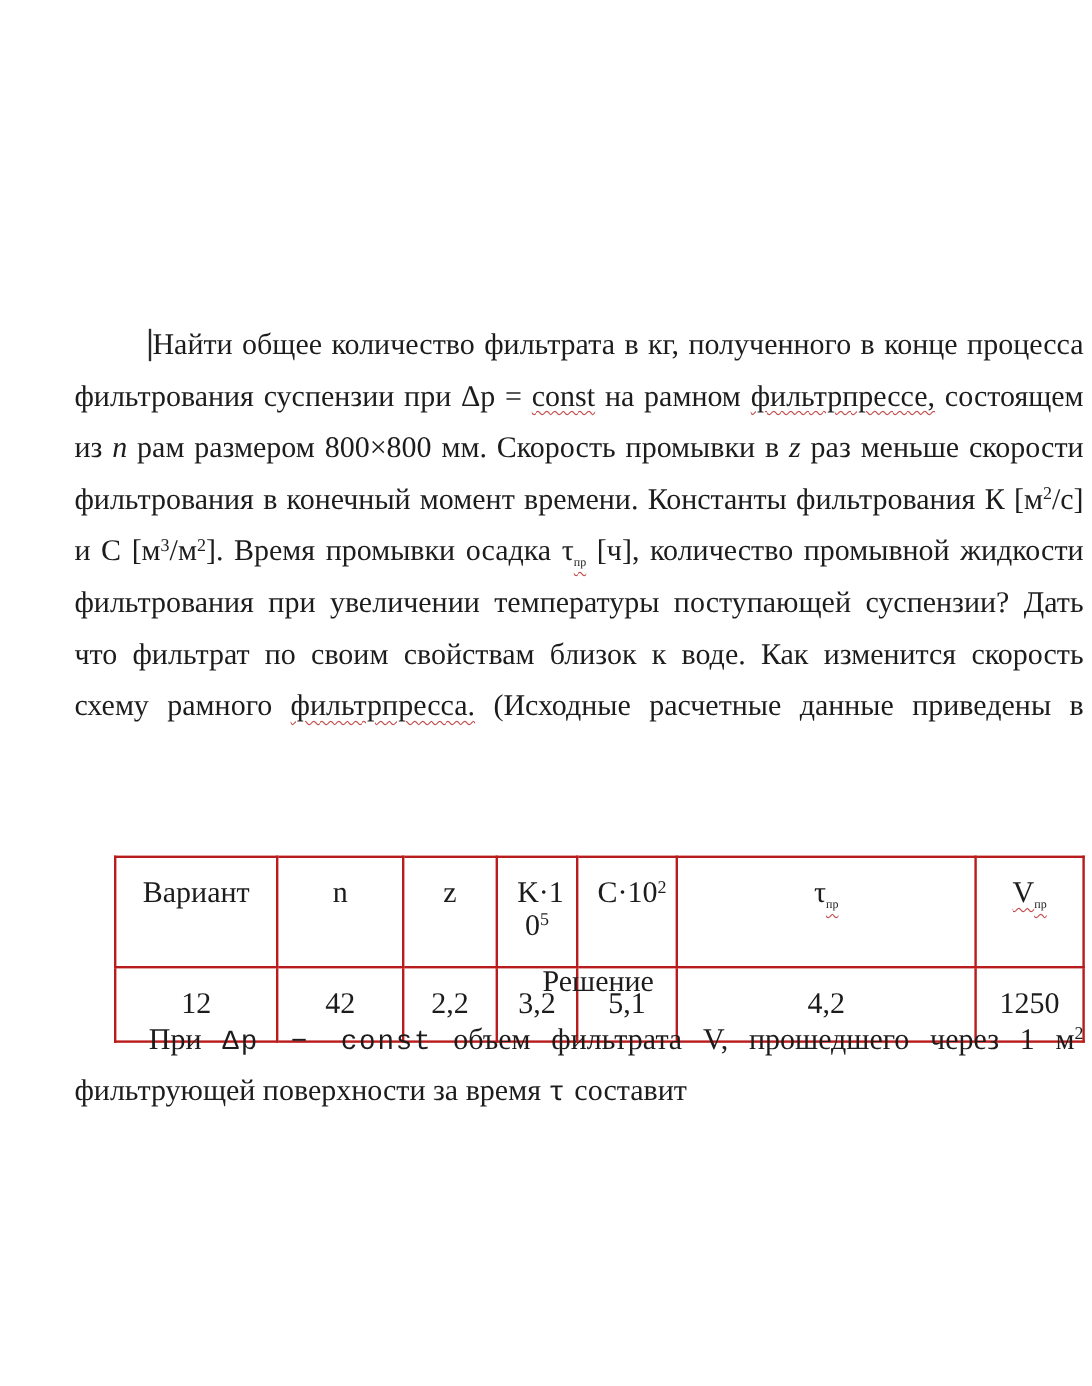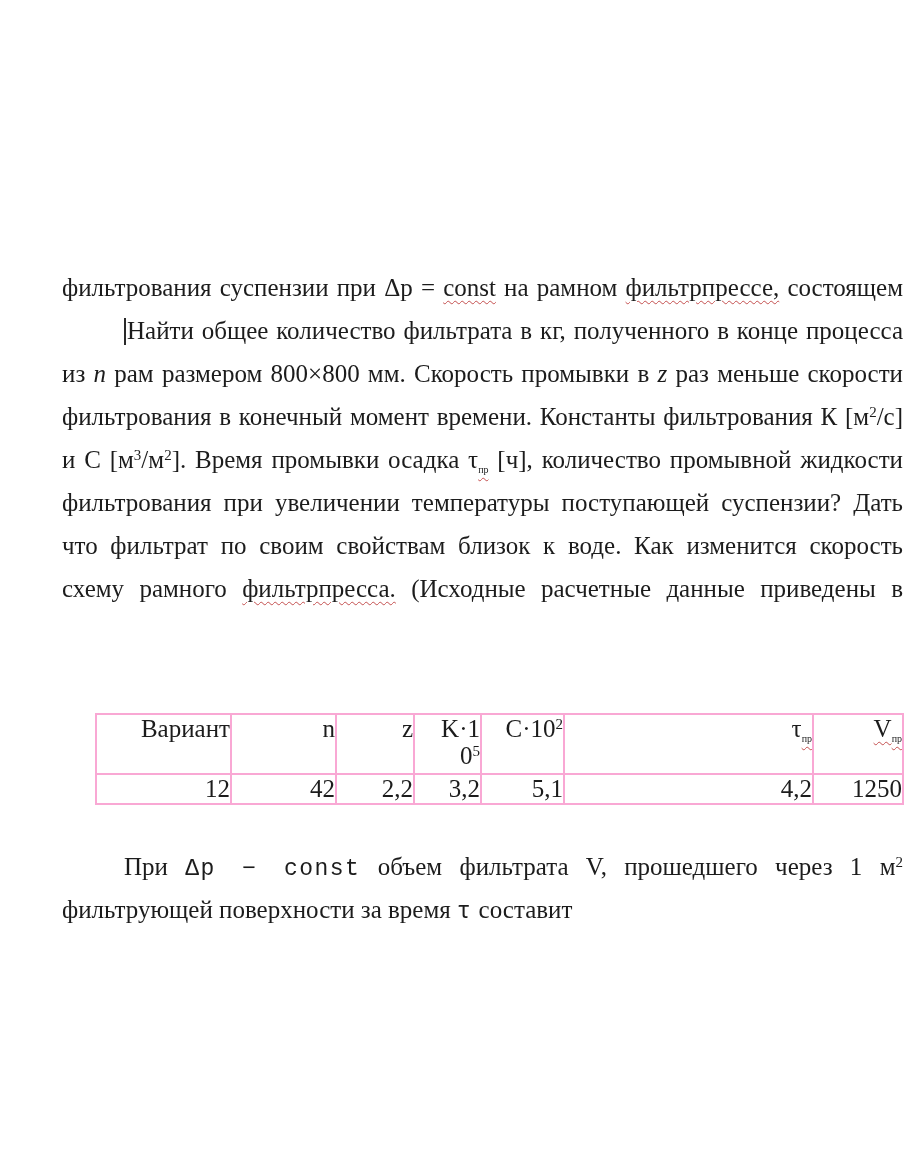--- a/index.html
+++ b/index.html
@@ -20,36 +20,36 @@
   .sub{font-size:10px;position:relative;top:5px;letter-spacing:0;}
   .sq{text-decoration-line:underline;text-decoration-style:wavy;
       text-decoration-color:#c4504f;text-decoration-thickness:1px;
       text-underline-offset:4px;}
   .eq{font-size:23px;letter-spacing:1.5px;font-family:Liberation Mono, monospace;}
   .cursor{display:inline-block;width:0;height:27px;border-left:2px solid #2a2a2a;
       vertical-align:-6px;margin-right:1px;}
   
   table.data{position:absolute;top:713px;left:95px;width:807px;
       border-collapse:collapse;table-layout:fixed;font-size:25px;}
-  table.data td{border:2px solid #f9a8d4;text-align:right;padding:0;overflow:hidden;}
+  table.data td{border:2px solid #b91c1c;text-align:center;padding:16px;overflow:hidden;}
   td.th{height:58px;vertical-align:top;padding-top:3px;line-height:27px;}
   td.dv{height:28px;vertical-align:middle;line-height:26px;}
   
   .sol-head{position:absolute;top:804px;left:95px;width:807px;
       text-align:center;font-size:25px;line-height:30px;}
   .para2{position:absolute;top:845px;left:62px;width:841px;font-size:25px;}
 </style>
 </head>
 <body>
 
 <div class="page">
 
   <div class="para1">
+    <div class="tline just indent"><span class="cursor"></span><span><span>Найти общее количество фильтрата в кг, полученного в конце процесса</span></span></div>
     <div class="tline just"><span><span>фильтрования суспензии при Δp = </span><span class="sq">const</span><span> на рамном </span><span class="sq">фильтрпрессе,</span><span> состоящем</span></span></div>
-    <div class="tline just indent"><span class="cursor"></span><span><span>Найти общее количество фильтрата в кг, полученного в конце процесса</span></span></div>
     <div class="tline just"><span><span>из </span><span class="it">n</span><span> рам размером 800×800 мм. Скорость промывки в </span><span class="it">z</span><span> раз меньше скорости</span></span></div>
     <div class="tline just"><span><span>фильтрования в конечный момент времени. Константы фильтрования К [м</span><span class="sup">2</span><span>/с]</span></span></div>
     <div class="tline just"><span><span>и С [м</span><span class="sup">3</span><span>/м</span><span class="sup">2</span><span>]. Время промывки осадка τ</span><span class="sub sq">пр</span><span> [ч], количество промывной жидкости</span></span></div>
     <div class="tline just"><span><span>фильтрования при увеличении температуры поступающей суспензии? Дать</span></span></div>
     <div class="tline just"><span><span>что фильтрат по своим свойствам близок к воде. Как изменится скорость</span></span></div>
     <div class="tline just"><span><span>схему рамного </span><span class="sq">фильтрпресса.</span><span> (Исходные расчетные данные приведены в</span></span></div>
   </div>
 
   <table class="data">
     <colgroup>
@@ -76,19 +76,20 @@
         <td class="dv">42</td>
         <td class="dv">2,2</td>
         <td class="dv">3,2</td>
         <td class="dv">5,1</td>
         <td class="dv">4,2</td>
         <td class="dv">1250</td>
       </tr>
     </tbody>
   </table>
 
+  <div class="sol-head">Решение</div>
 
   <div class="para2">
     <div class="tline just indent"><span><span>При </span><span class="eq">Δp − const</span><span> объем фильтрата V, прошедшего через 1 м</span><span class="sup">2</span></span></div>
     <div class="tline"><span><span>фильтрующей поверхности за время </span><span class="eq">τ</span><span> составит</span></span></div>
   </div>
 
 </div>
 
 </body></html>

